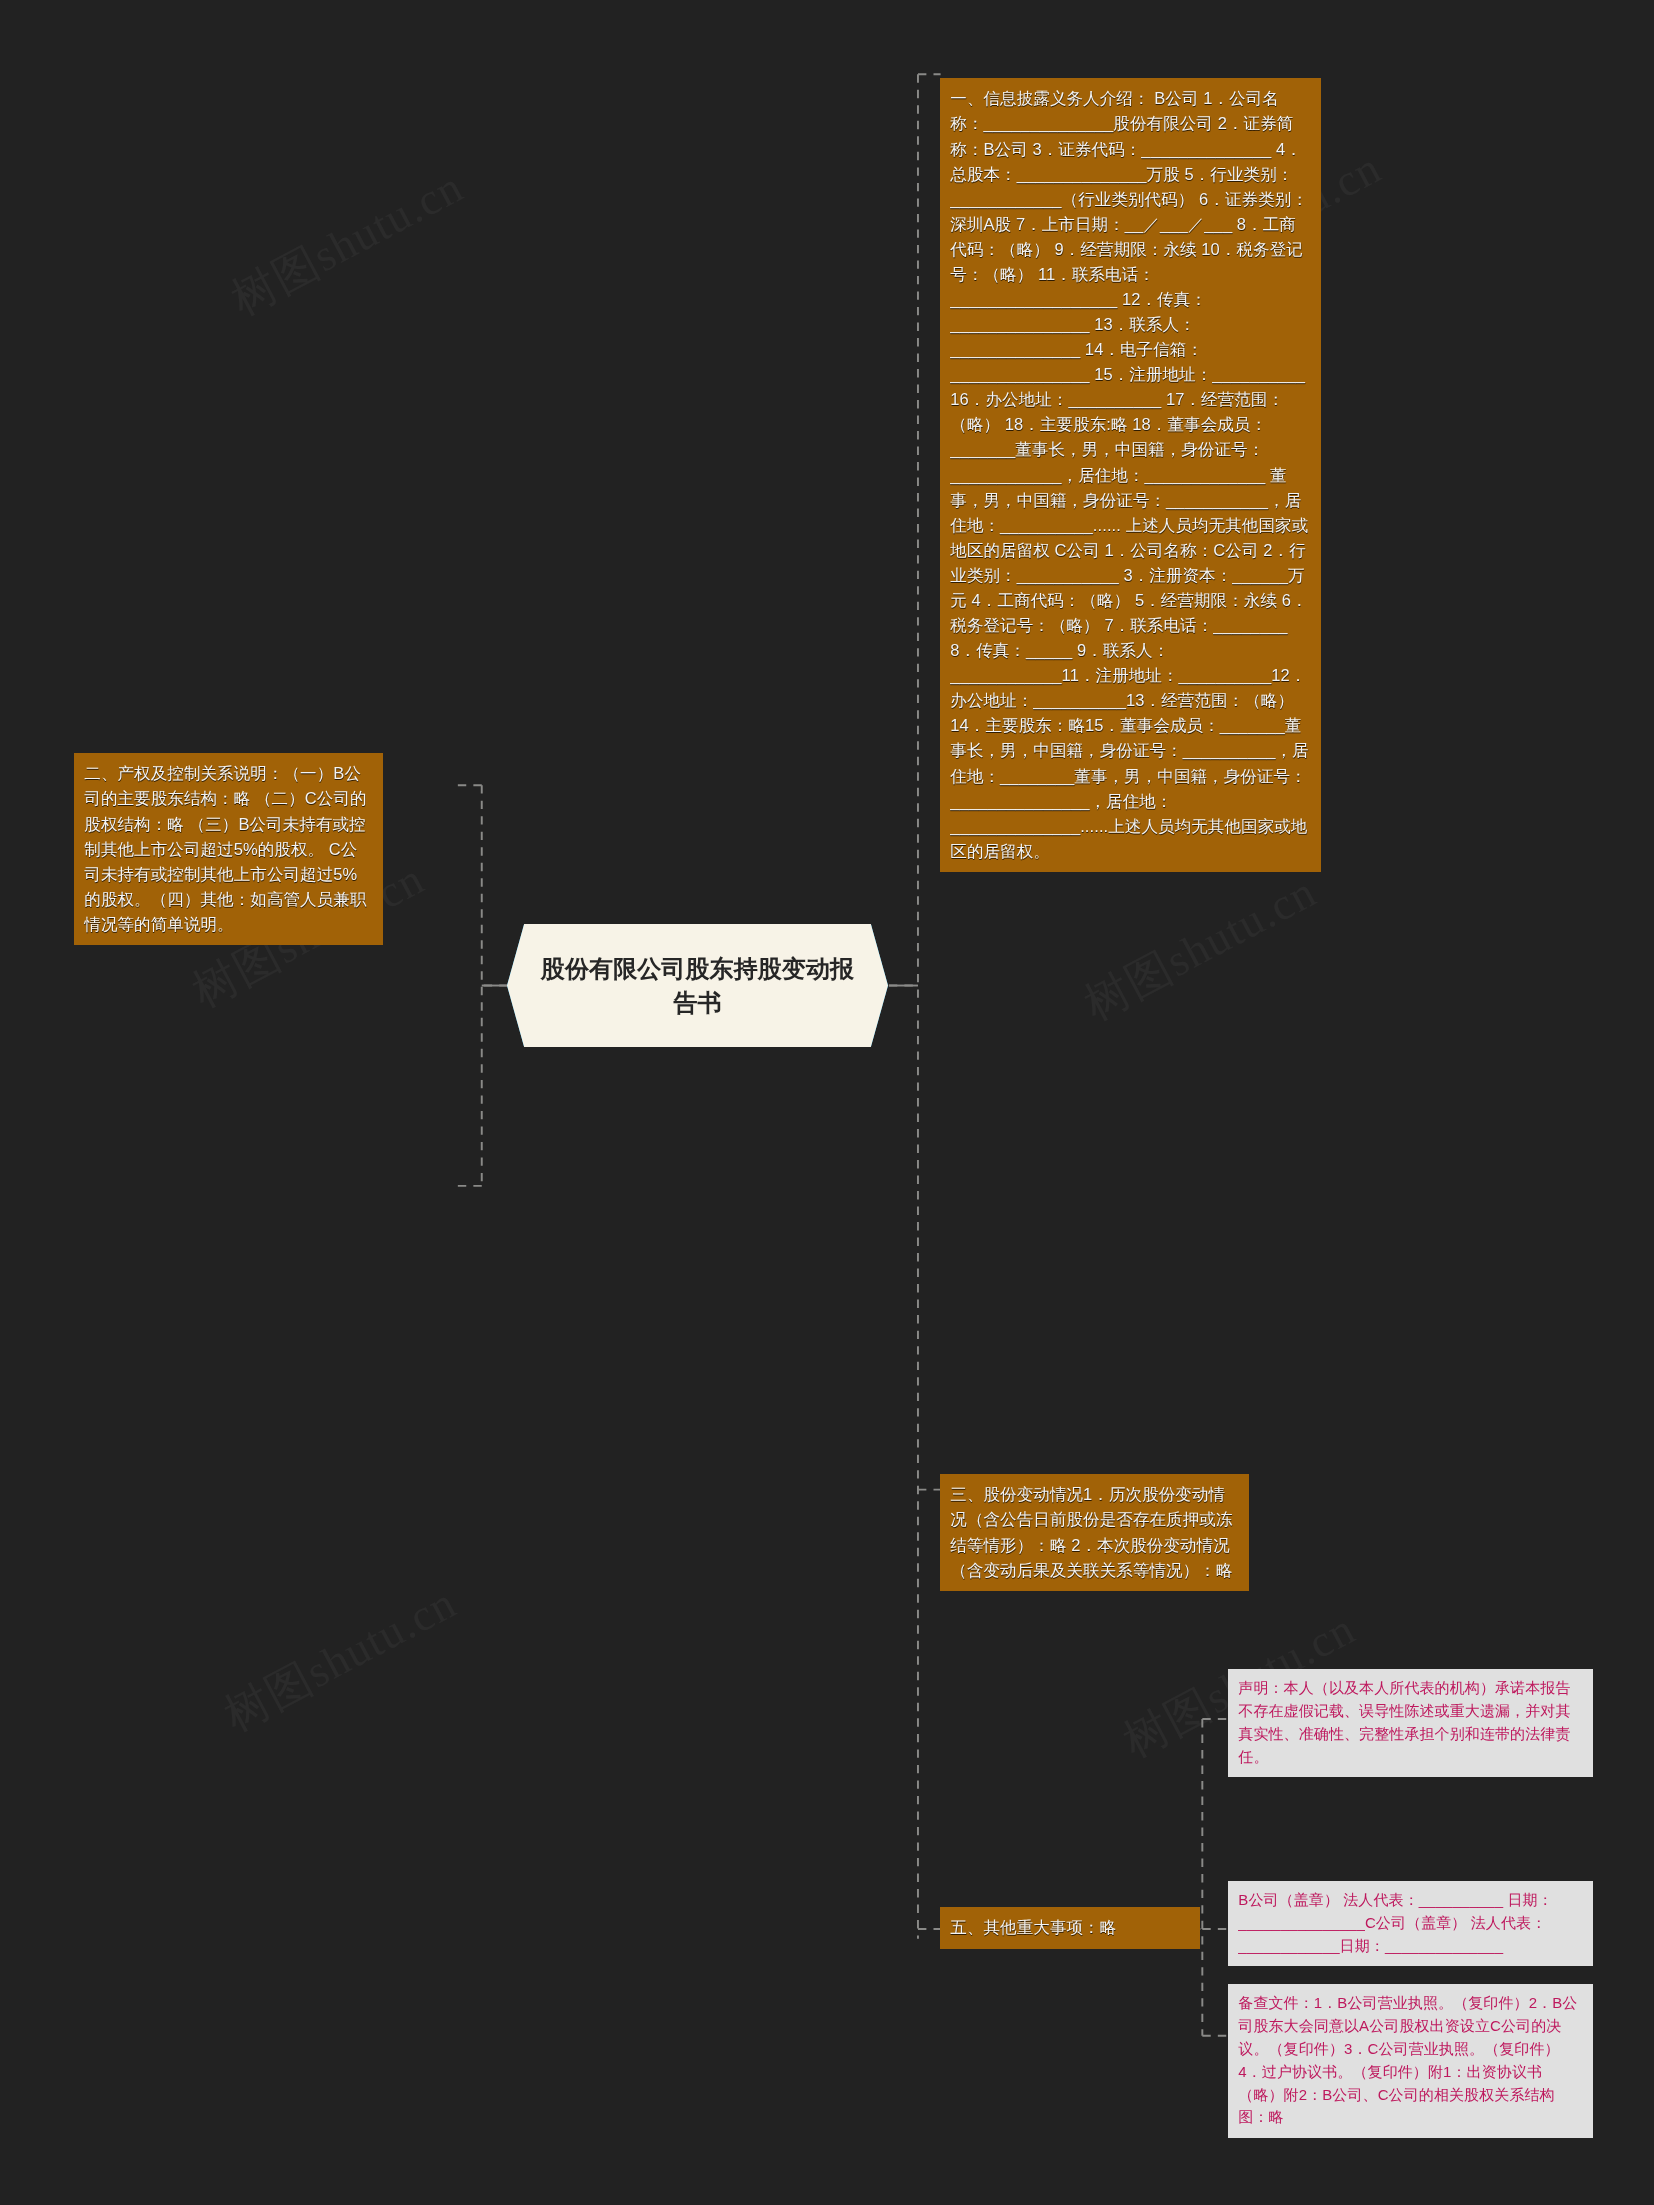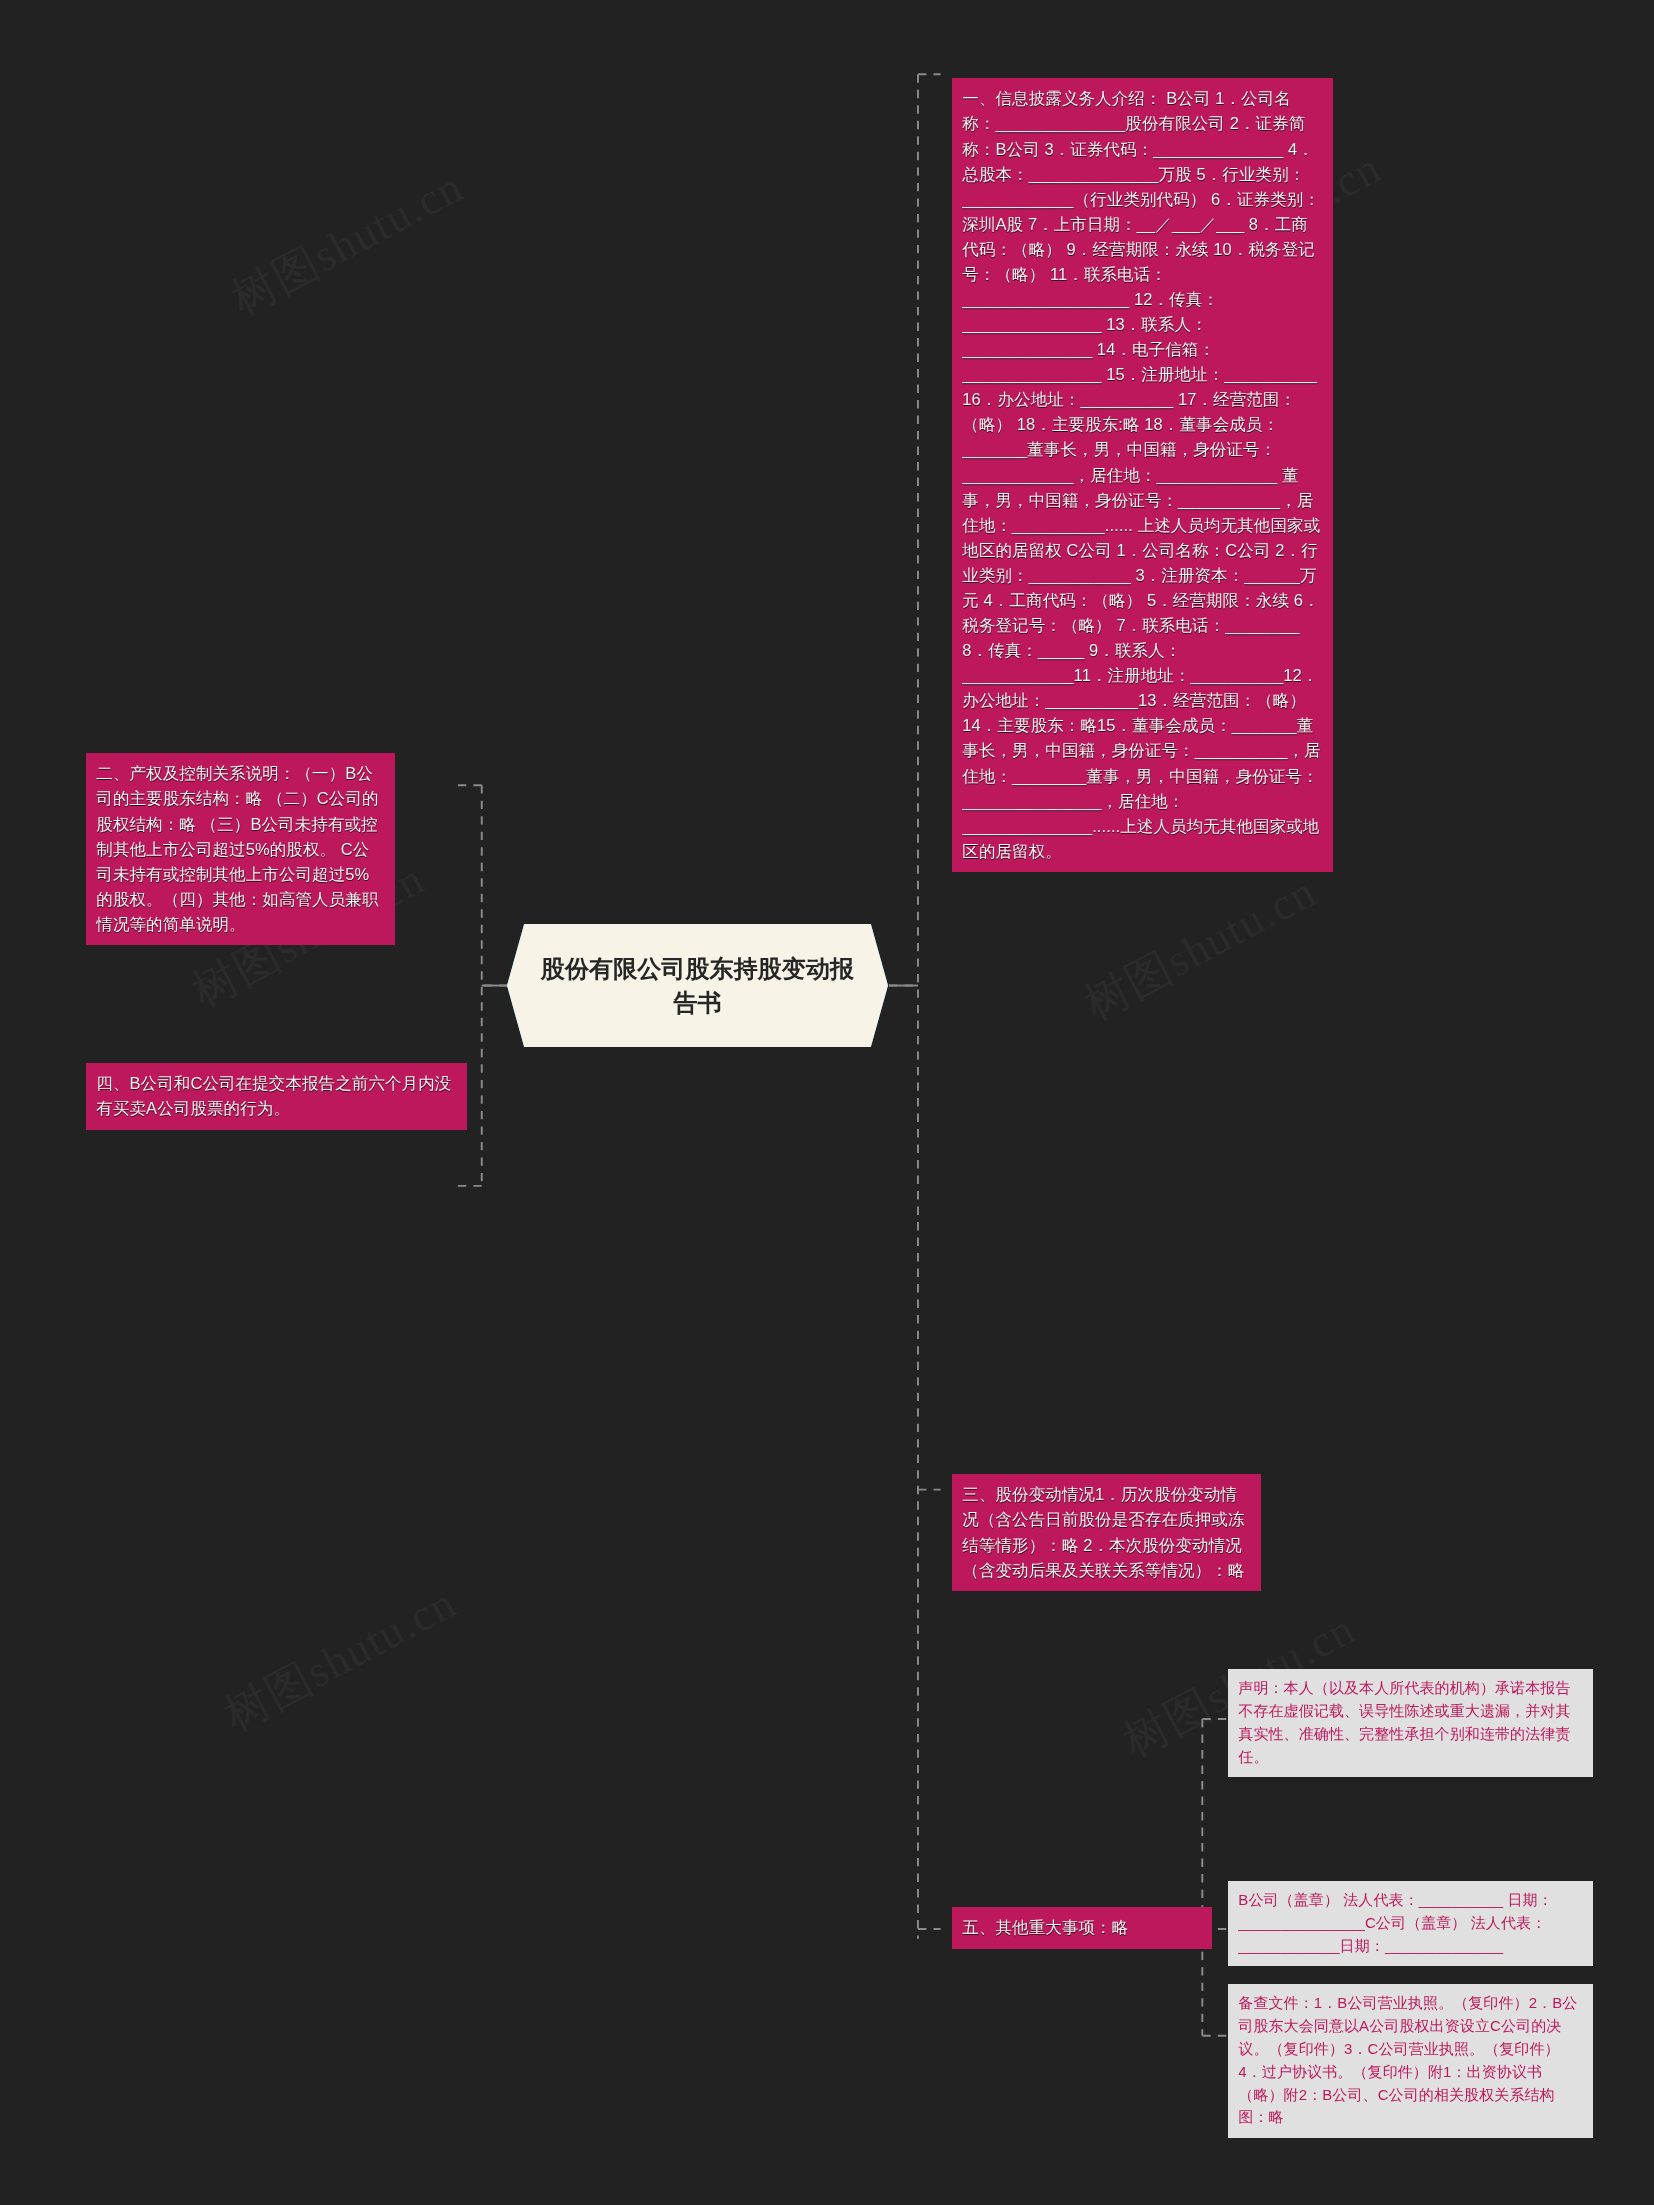--- a/index.html
+++ b/index.html
@@ -29,26 +29,25 @@
   svg.links{position:absolute;left:0;top:0;width:1655px;height:2205px;pointer-events:none;}
 
   
   .node{
     position:absolute;
     box-sizing:border-box;
     line-height:1.52;
     letter-spacing:0.1px;
   }
   .node-dark{
-    background:#be185d;
+    background:#a16207;
     color:#f4f4f4;
     text-shadow:0 1.3px 0 rgba(0,0,0,0.55), 0.6px 0.6px 0 rgba(0,0,0,0.35);
     padding:8.4px 10.3px;
     font-size:16.5px;
-    margin-left:12px;
   }
   .node-light{
     background:#e0e0e0;
     color:#be185d;
     padding:8.4px 10.3px;
     font-size:15px;
     text-shadow:none;
   }
   .node-center{
     background:#0ea5e9;
@@ -108,23 +107,20 @@
     <g stroke="#8a8a88" stroke-width="3" fill="none">
       <path d="M 785 1525 L 745 1525"></path>
       <path d="M 1375 1525 L 1420 1525"></path>
     </g>
   </svg>
 
   <div class="node node-dark" style="left:74px; top:753px; width:309px;">
     <span>二、产权及控制关系说明：（一）B公司的主要股东结构：略 （二）C公司的股权结构：略 （三）B公司未持有或控制其他上市公司超过5%的股权。 C公司未持有或控制其他上市公司超过5%的股权。（四）其他：如高管人员兼职情况等的简单说明。</span>
   </div>
 
-  <div class="node node-dark" style="left:74px; top:1063px; width:381px;">
-    <span>四、B公司和C公司在提交本报告之前六个月内没有买卖A公司股票的行为。</span>
-  </div>
 
   <div class="node node-center" style="left:507px; top:924px; width:381px; height:123px;">
     <span class="halo"></span>
     <span>股份有限公司股东持股变动报告书</span>
   </div>
 
   <div class="node node-dark" style="left:940px; top:78px; width:381px;">
     <span>一、信息披露义务人介绍： B公司 1．公司名称：______________股份有限公司 2．证券简称：B公司 3．证券代码：______________ 4．总股本：______________万股 5．行业类别：____________（行业类别代码） 6．证券类别：深圳A股 7．上市日期：__／___／___ 8．工商代码：（略） 9．经营期限：永续 10．税务登记号：（略） 11．联系电话：__________________ 12．传真：_______________ 13．联系人：______________ 14．电子信箱：_______________ 15．注册地址：__________ 16．办公地址：__________ 17．经营范围：（略） 18．主要股东:略 18．董事会成员：_______董事长，男，中国籍，身份证号：____________，居住地：_____________ 董事，男，中国籍，身份证号：___________，居住地：__________...... 上述人员均无其他国家或地区的居留权 C公司 1．公司名称：C公司 2．行业类别：___________ 3．注册资本：______万元 4．工商代码：（略） 5．经营期限：永续 6．税务登记号：（略） 7．联系电话：________ 8．传真：_____ 9．联系人：____________11．注册地址：__________12．办公地址：__________13．经营范围：（略）14．主要股东：略15．董事会成员：_______董事长，男，中国籍，身份证号：__________，居住地：________董事，男，中国籍，身份证号：_______________，居住地：______________......上述人员均无其他国家或地区的居留权。</span>
   </div>
 

